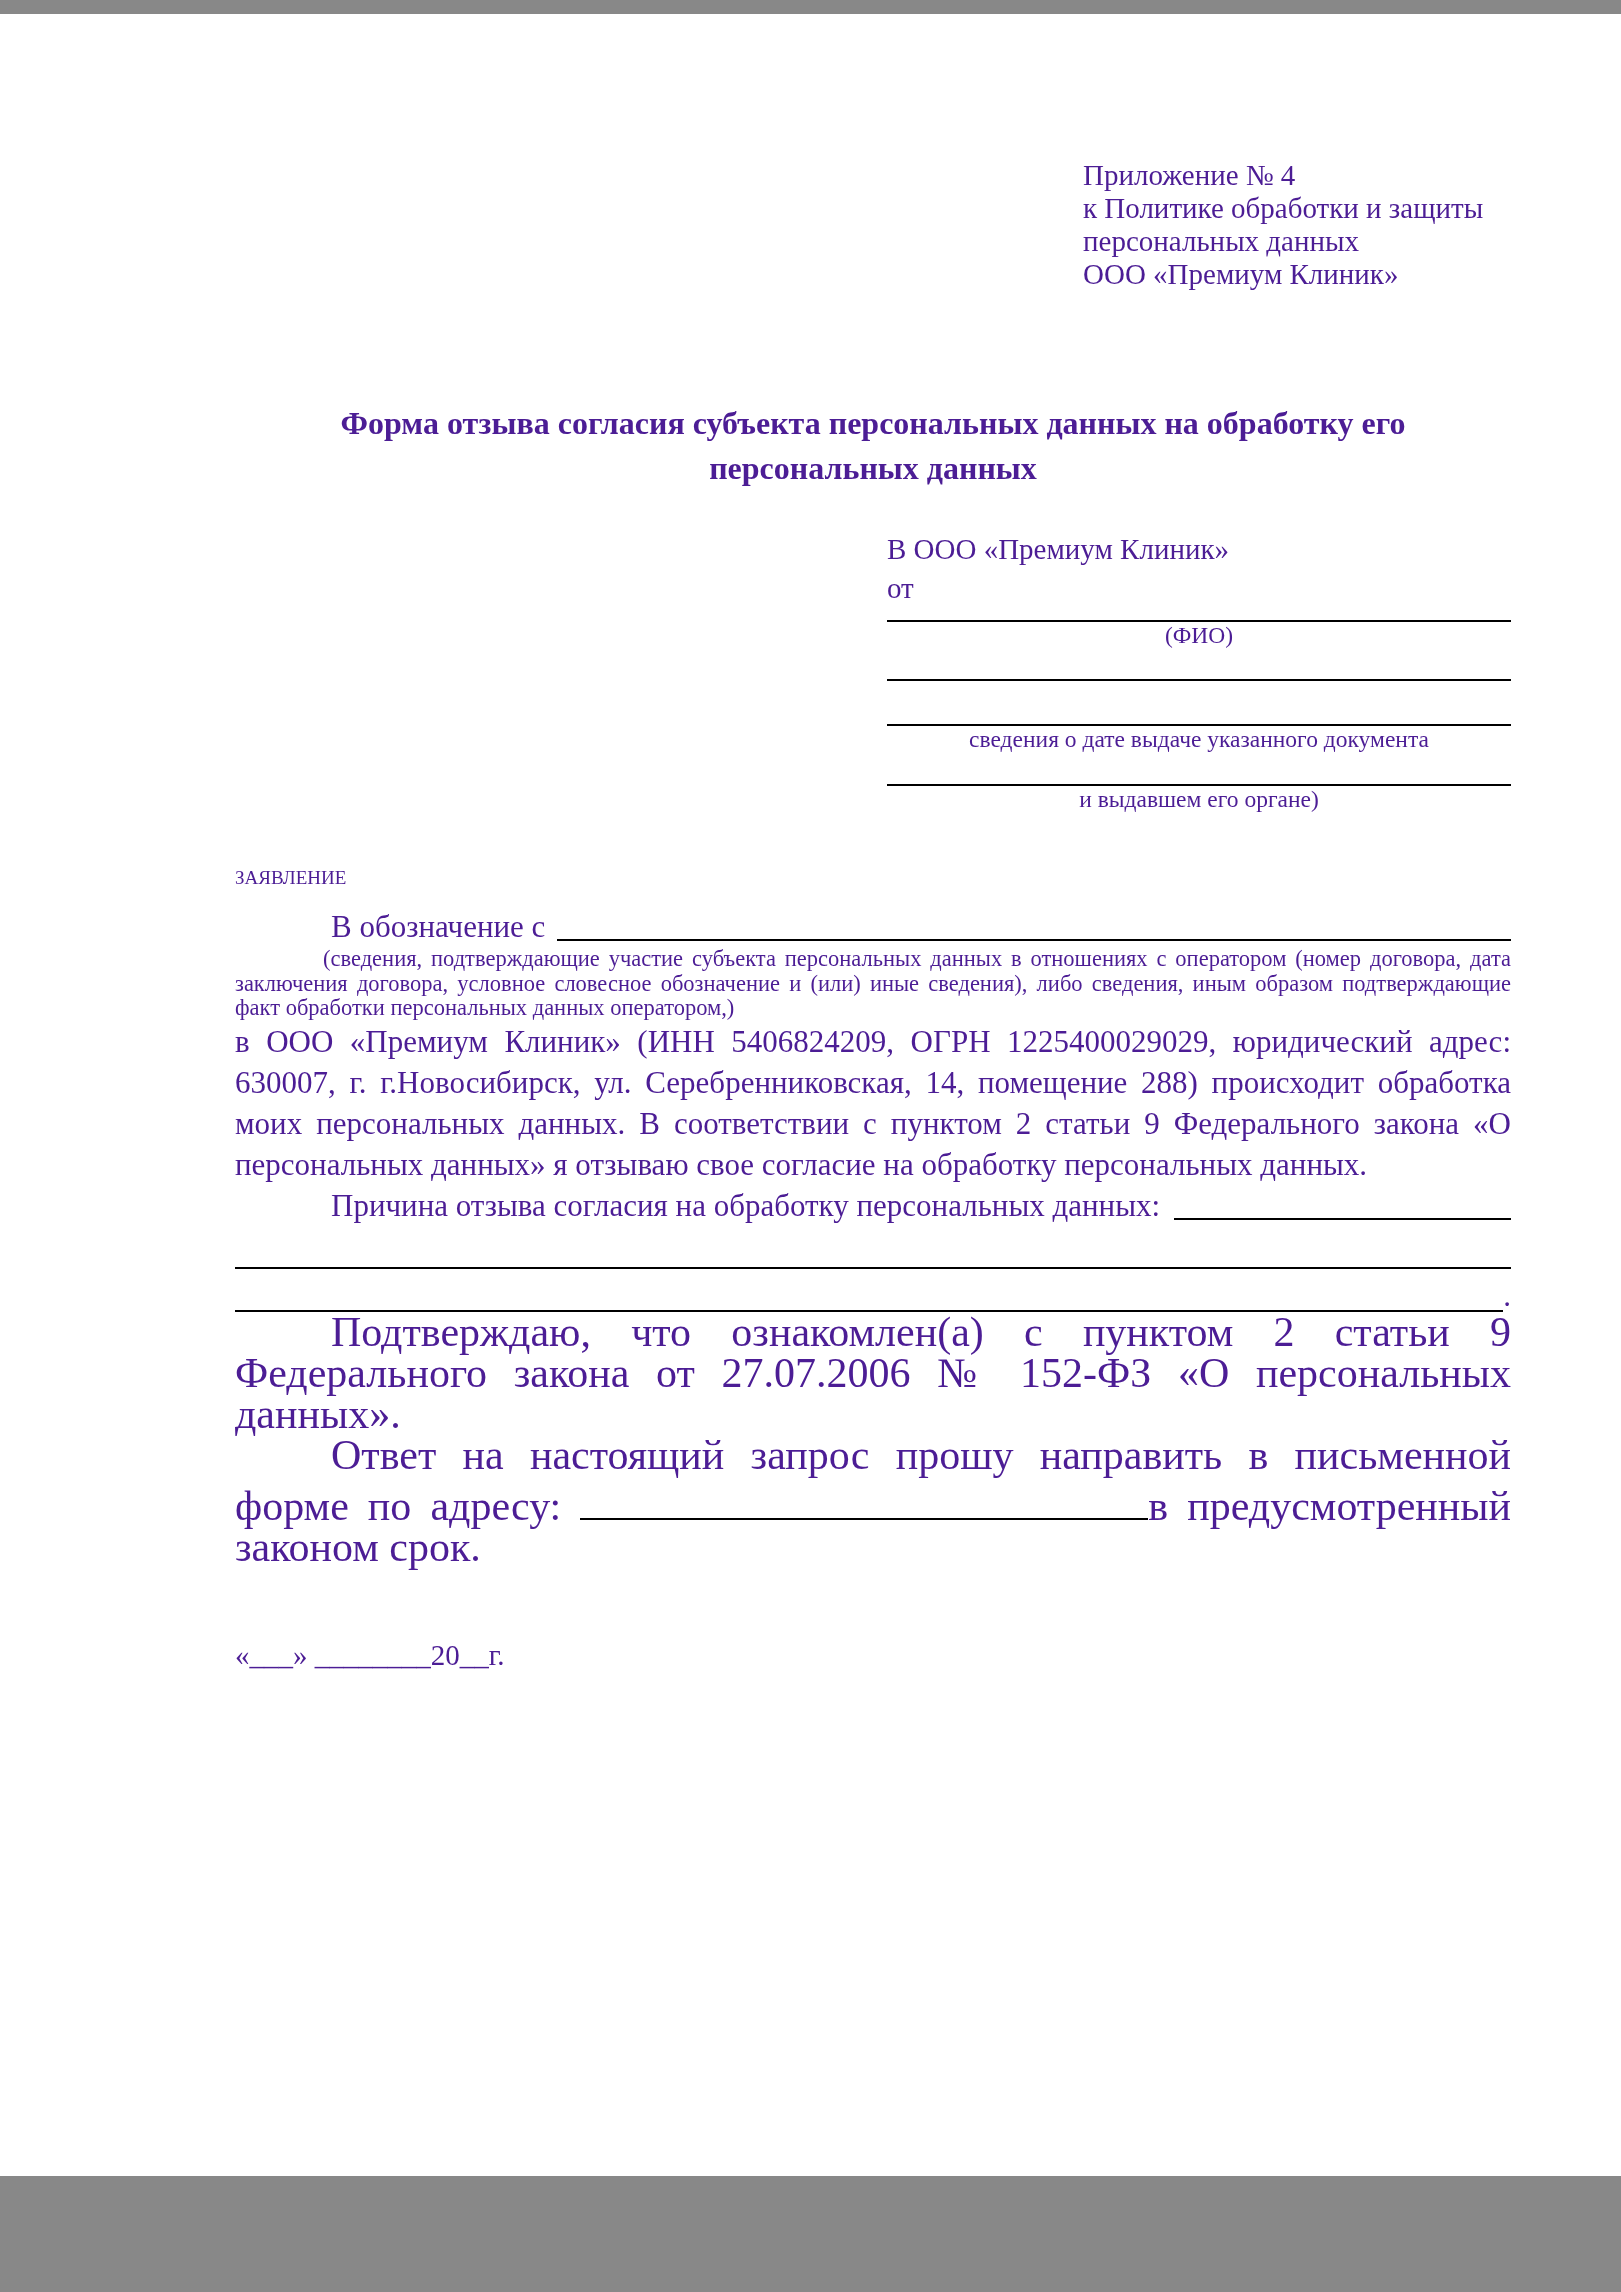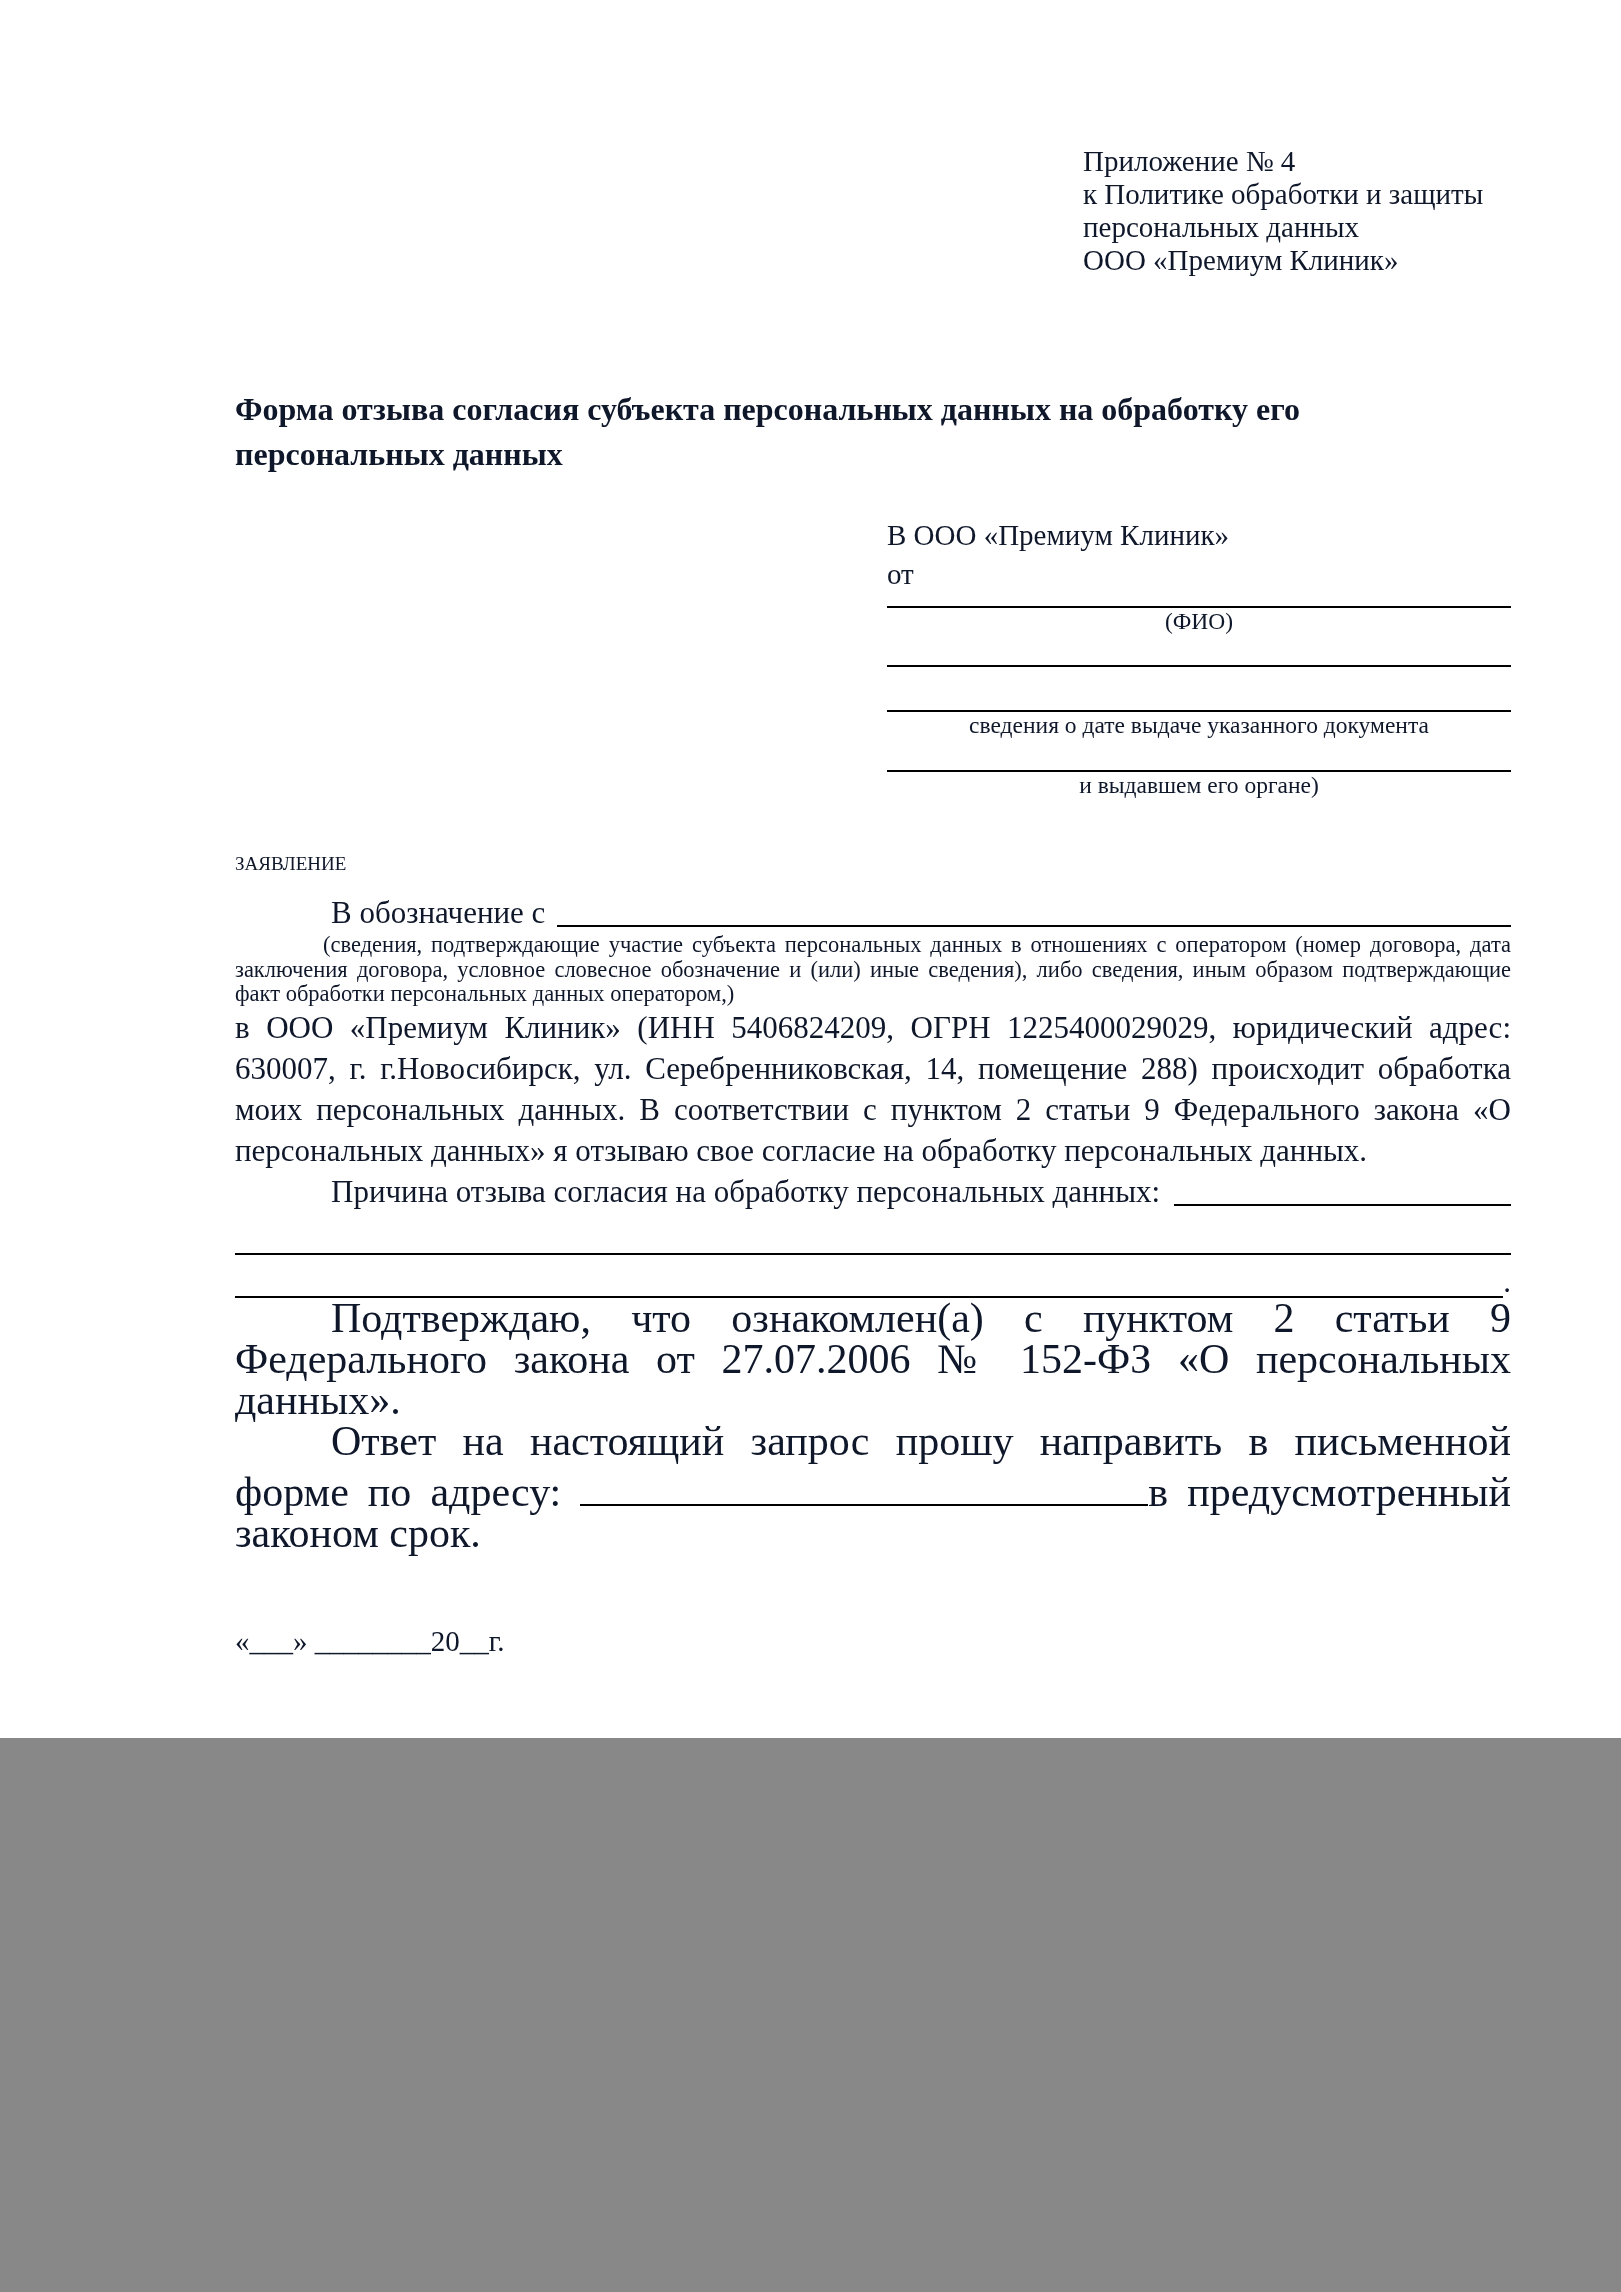--- a/index.html
+++ b/index.html
@@ -1,37 +1,38 @@
 <!DOCTYPE html>
 <html><head>
 <meta charset="utf-8">
 <style>
   html,body{margin:0;padding:0;background:#888;}
   .page{
     position:relative;
-    width:1621px;height:1738px;
-    margin:0 auto;
+    width:1621px;height:2162px;
+    margin:14px auto;
     background:#ffffff;
     font-family:"Liberation Serif","DejaVu Serif",serif;
-    color:#0f172a;
+    color:#4c1d95;
     overflow:hidden;
   }
   .content{
     position:absolute;
     left:235px;right:110px;top:0;
   }
   
   .header-note{
     margin-top:145px;
     margin-left:848px;
     font-size:29px;line-height:33px;
   }
   
   .doc-title{
     margin-top:110px;
+    text-align:center;
     font-weight:bold;
     font-size:32px;line-height:45px;
   }
   
   .addressee{
     margin-top:39px;
     margin-left:652px;
     font-size:29px;line-height:39px;
   }
   .u-line{border-bottom:2px solid #000;}

